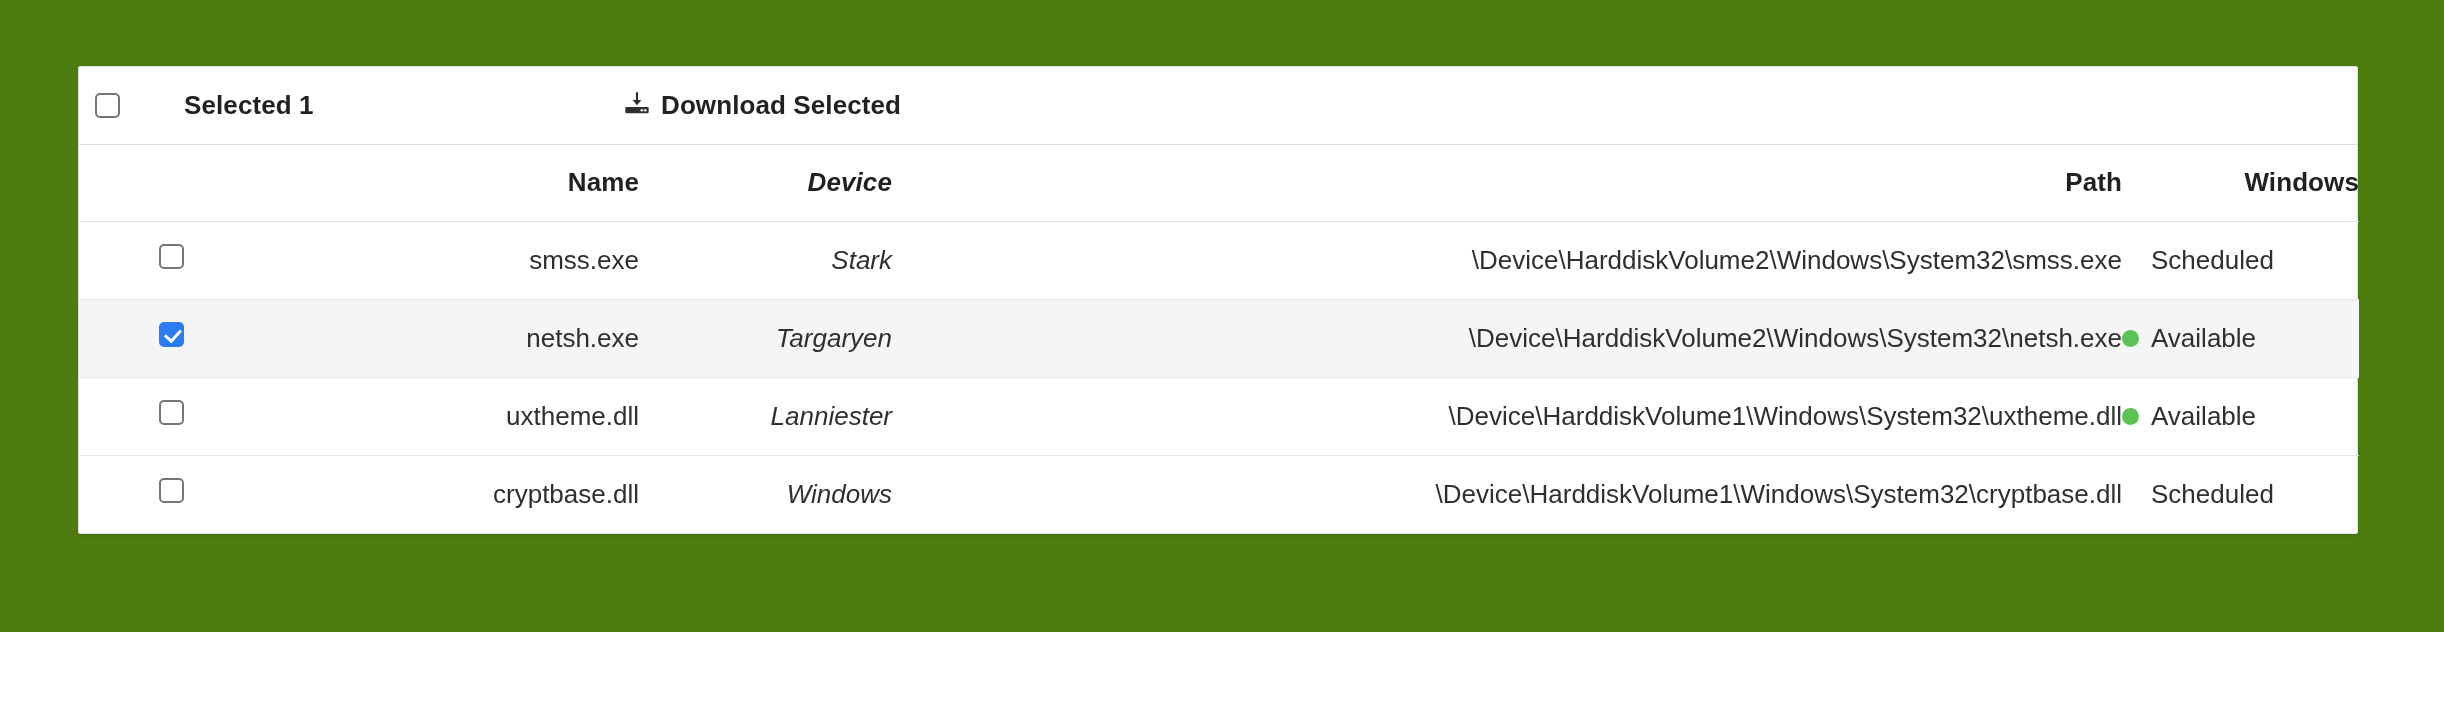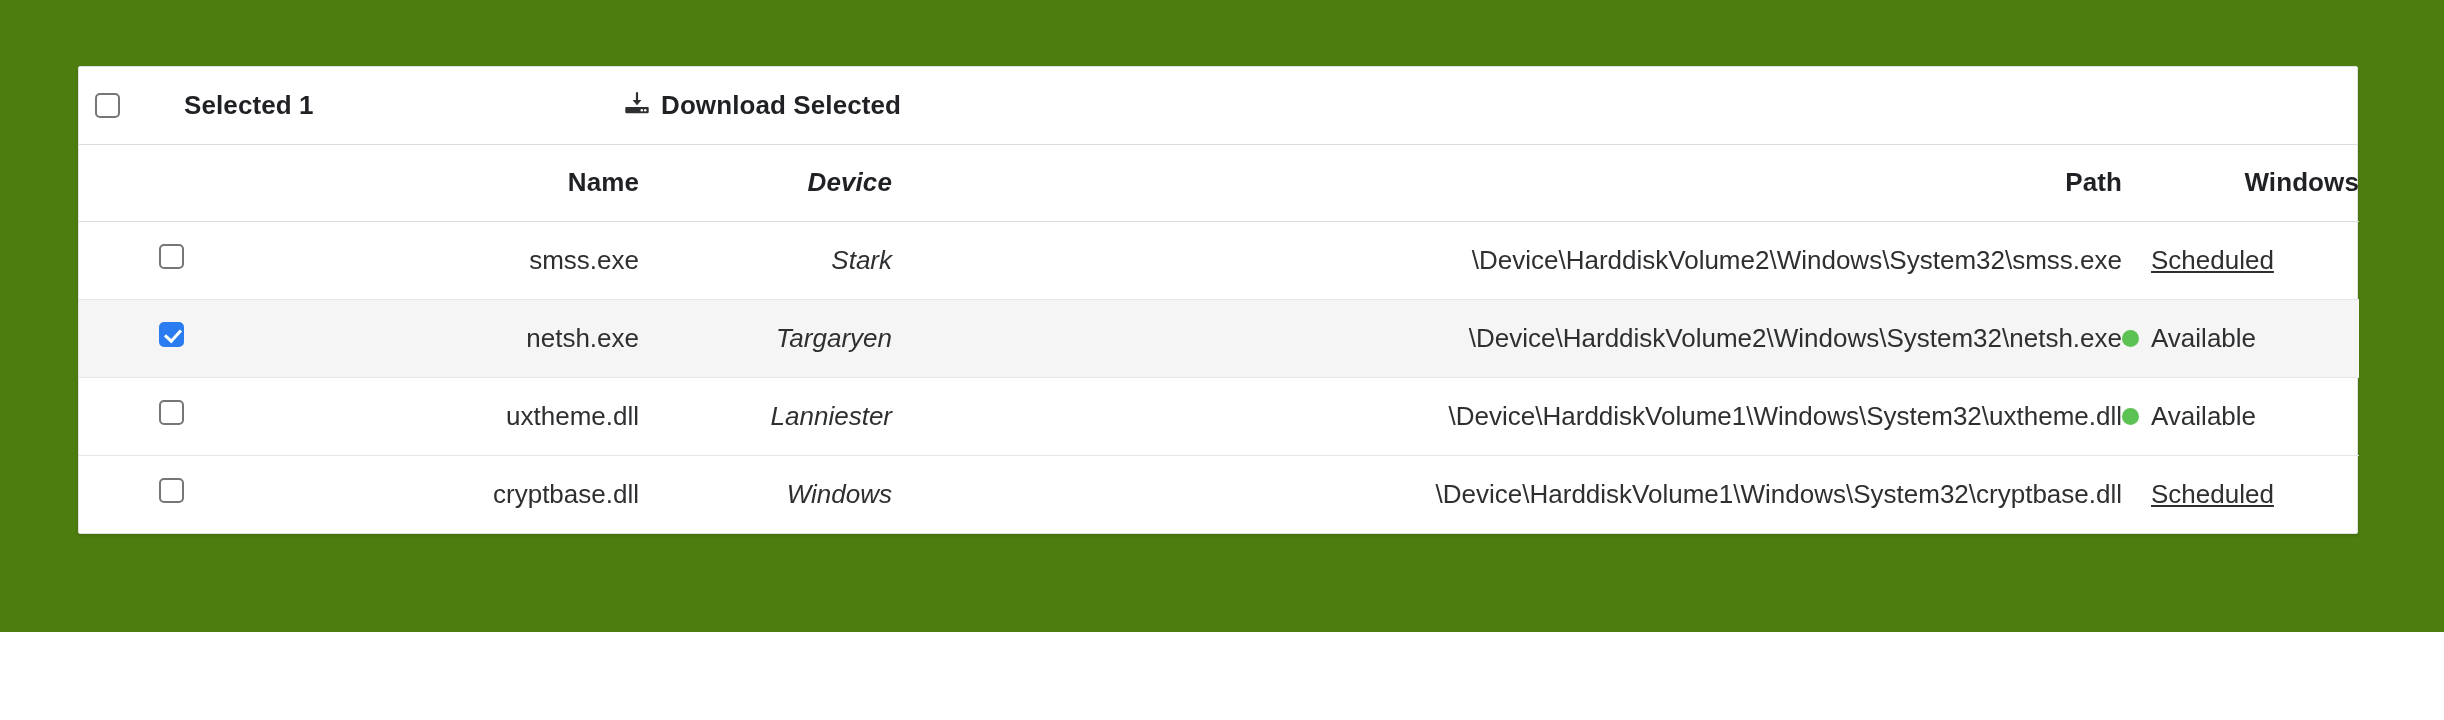--- a/index.html
+++ b/index.html
@@ -169,21 +169,21 @@
   }
   .status-dot {
     width: 17px;
     height: 17px;
     border-radius: 50%;
     background: #5bc253;
     flex: none;
     display: block;
   }
   .status-text { display: inline-block; }
-  .status-indent { padding-left: 29px; text-decoration: underline; }
+  .status-indent { padding-left: 29px; }
 </style>
 </head>
 <body>
 
 <div class="page">
 
   <div class="card">
 
     <div class="toolbar">
       <div class="cb-cell">

